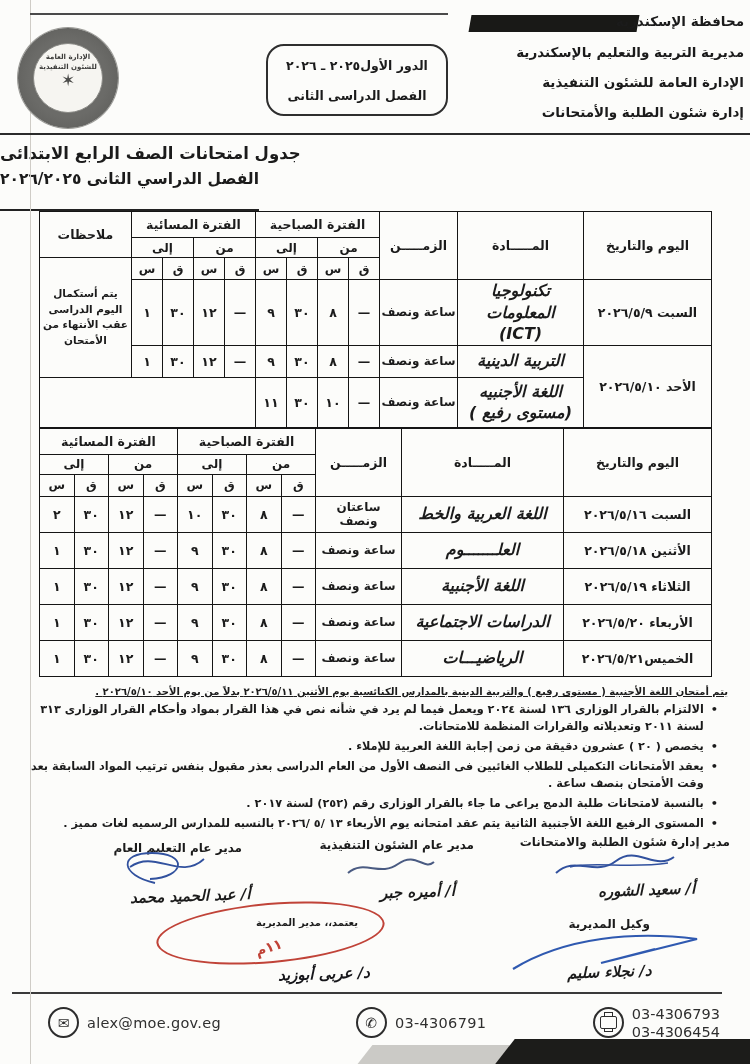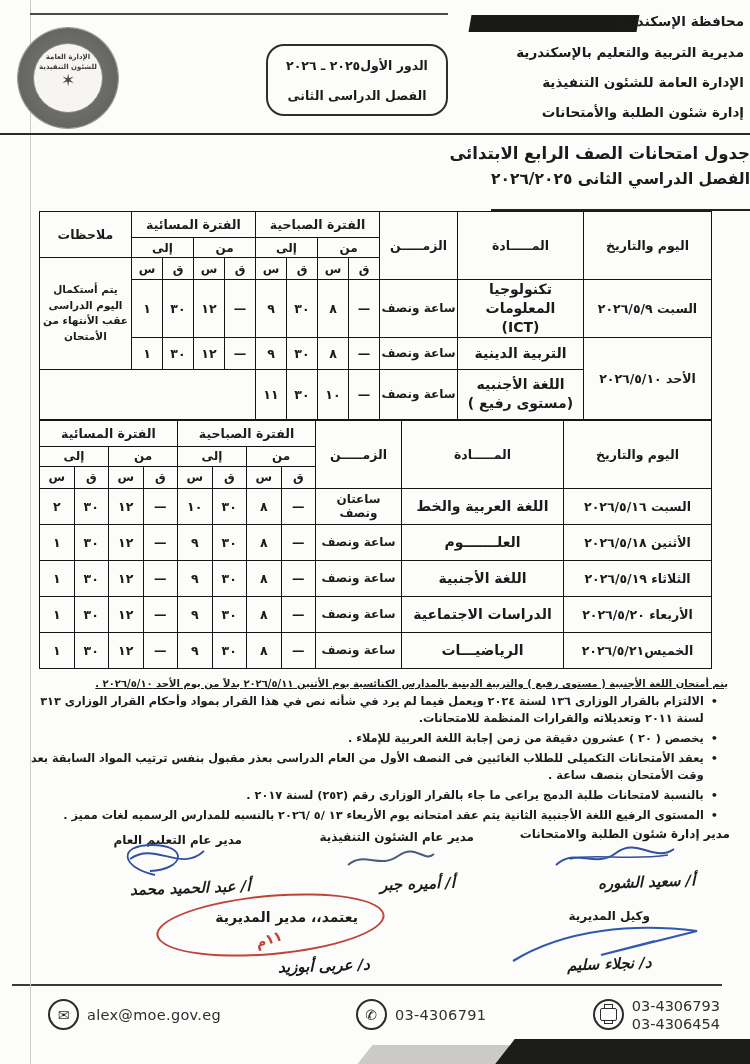--- a/index.html
+++ b/index.html
@@ -20,37 +20,37 @@
         text-align:center;font-size:7px;font-weight:bold;color:#3c3c3a;padding-top:9px;box-sizing:border-box;line-height:1.4;}
   .seal-star{font-size:17px;line-height:14px;color:#4c4c4a;}
   .blackstrip{position:absolute;top:15px;right:112px;width:168px;height:17px;background:#191917;transform:skewX(-10deg);}
   .hline{position:absolute;right:6px;font-size:13.5px;font-weight:bold;white-space:nowrap;}
   .gov{top:13px;z-index:2;}
   .h2{top:44px;margin-left:18px;} .h3{top:74px;} .h4{top:104px;}
   .roundbox{position:absolute;top:44px;right:302px;width:182px;height:72px;border:2px solid #2e2e2e;
         border-radius:18px;text-align:center;font-weight:bold;font-size:12.5px;line-height:30px;padding-top:5px;box-sizing:border-box;background:#fcfcfa;}
 
   
-  .titles{text-align:right;padding-top:9px;}
+  .titles{text-align:left;padding-top:9px;}
   .t1{font-size:16.5px;font-weight:bold;}
   .t2{display:inline-block;margin-top:7px;font-size:15.5px;font-weight:bold;
       border-bottom:2.2px solid #222;padding-bottom:21px;}
 
   
   table.sched{border-collapse:collapse;table-layout:fixed;width:672px;margin:0 38px 0 40px;}
   table.sched td,table.sched th{border:1.6px solid #151515;text-align:center;vertical-align:middle;
       font-weight:bold;padding:0 1px;overflow:hidden;}
   .tbl1{margin-top:8px;}
   .tbl2{margin-top:22px;}
   th.big{font-size:12.5px;}
   th.sub{font-size:12px;}
   th.qs{font-size:12px;}
   td.num{font-size:12.5px;}
   td.day{font-size:12.5px;}
-  td.subj{font-size:14px;line-height:1.35;}
+  td.subj{font-size:16px;line-height:1.35;font-style:italic;}
   td.dur{font-size:12px;}
   td.sidenote{font-size:10.5px;line-height:1.5;vertical-align:top;padding-top:4px;}
   tr.hr1{height:26px;} tr.hr2{height:20px;} tr.hr3{height:22px;}
   tr.r40{height:40px;} tr.r32{height:32px;} tr.r50{height:50px;} tr.r36{height:36px;}
 
   
   .notes{margin:7px 22px 0 18px;font-weight:bold;}
   .notes-h{font-size:13px;}
   .note-underlined{font-size:10px;text-decoration:underline;margin-top:3px;line-height:1.55;}
   .bullets{margin:2px 10px 0 6px;}
@@ -58,21 +58,21 @@
   .bullet .dot{flex:0 0 auto;}
 
   
   .sigs{position:relative;height:157px;}
   .sig-title{position:absolute;font-size:12px;font-weight:bold;white-space:nowrap;margin-left:12px;}
   .sig-name{position:absolute;font-size:15px;font-weight:bold;font-style:italic;white-space:nowrap;
       transform:rotate(-2deg);}
   .scribble{position:absolute;}
   .stamp{position:absolute;border:2.5px solid #c04338;border-radius:50%;transform:rotate(-5deg);}
   .stamp-mark{position:absolute;color:#c04338;font-size:14px;font-weight:bold;transform:rotate(-18deg);}
-  .approve{position:absolute;font-size:14px;font-weight:bold;white-space:nowrap;}
+  .approve{position:absolute;font-size:10px;font-weight:bold;white-space:nowrap;}
 
   
   .footrule{margin:2px 28px 0 12px;border-top:2px solid #3a3a3a;}
   .contacts{direction:ltr;display:flex;align-items:center;padding:11px 30px 0 48px;
       font-family:"DejaVu Sans",sans-serif;color:#2f2f2f;}
   .citem{display:flex;align-items:center;gap:8px;}
   .citem.mid{margin-left:135px;} .citem.right{margin-left:auto;}
   .cicon{width:27px;height:27px;border:2px solid #2d2d2d;border-radius:50%;display:flex;
       align-items:center;justify-content:center;font-size:14px;flex:0 0 auto;color:#2d2d2d;}
   .ctext{font-size:14.5px;letter-spacing:.3px;}

